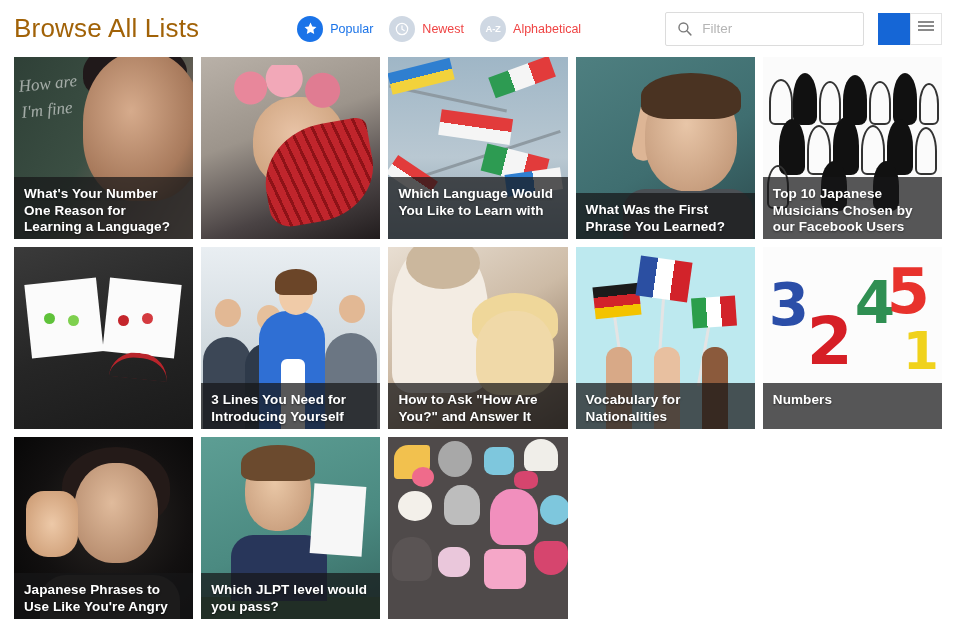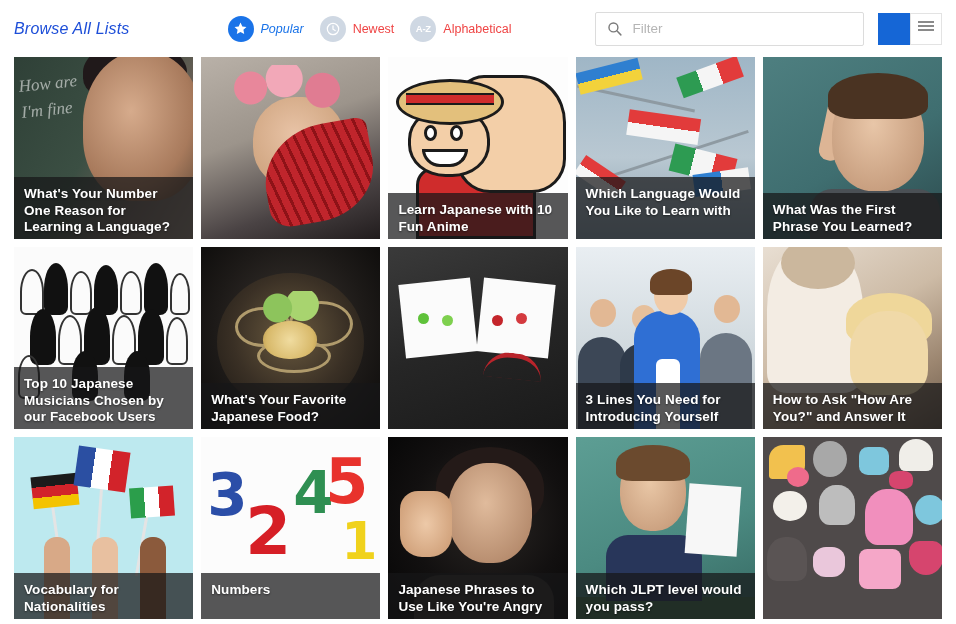--- a/index.html
+++ b/index.html
@@ -12,26 +12,25 @@
 
   
   .header {
     height: 57px;
     display: flex;
     align-items: center;
     padding: 0 14px;
     background: #ffffff;
   }
   .page-title {
-    font-size: 16px;
+    font-size: 26px;
     font-weight: 400;
-    color: #1d4ed8;
+    color: #a16207;
     letter-spacing: .2px;
     white-space: nowrap;
-    font-style: italic;
   }
   .sorts {
     display: flex;
     align-items: center;
     margin-left: 98px;
     gap: 10px;
   }
   .sort {
     display: flex;
     align-items: center;
@@ -43,21 +42,21 @@
     width: 26px; height: 26px;
     border-radius: 50%;
     display: flex;
     align-items: center;
     justify-content: center;
     flex: 0 0 26px;
   }
   .sort-icon.active { background: #1a73e8; }
   .sort-icon.inactive { background: #cfd8e3; }
   .sort-label { font-size: 12.5px; color: #ef4444; white-space: nowrap; }
-  .sort-label.active { color: #1a73e8; font-style: italic; }
+  .sort-label.active { color: #1a73e8; }
   .az-text {
     font-size: 9.5px;
     font-weight: 700;
     color: #ffffff;
     letter-spacing: -0.3px;
   }
 
   .filter-wrap {
     margin-left: 78px;
     position: relative;
@@ -334,35 +333,20 @@
   <div class="card">
     <div class="thumb">
       <div class="img t2">
         <div class="skin"></div>
           <div class="flowers"></div>
           <div class="fan"></div>
       </div>
     </div>
   </div>
 
-  <div class="card">
-    <div class="thumb">
-      <div class="img t3">
-        <div class="body"></div>
-          <div class="fist"></div>
-          <div class="head"></div>
-        <div class="eye l"></div>
-          <div class="eye r"></div>
-          <div class="mouth"></div>
-        <div class="hat"></div>
-          <div class="hatband"></div>
-      </div>
-    </div>
-    <div class="caption cap-h2">Learn Japanese with 10 Fun Anime</div>
-  </div>
 
   <div class="card">
     <div class="thumb">
       <div class="img t5">
         <div class="pole" style="left:0;top:40px;width:120px;transform:rotate(12deg);"></div>
         <div class="f" style="left:2px;top:16px;background:linear-gradient(#2f7fd0 50%,#f2d23b 50%);transform:rotate(-14deg);"></div>
         <div class="pole" style="left:26px;top:96px;width:150px;transform:rotate(-18deg);"></div>
         <div class="f" style="left:52px;top:52px;background:linear-gradient(#e23b3b 50%,#f5f5f5 50%);transform:rotate(8deg);width:72px;height:26px;"></div>
         <div class="f" style="left:104px;top:20px;background:linear-gradient(90deg,#2d9b52 33%,#f5f5f5 33% 66%,#e23b3b 66%);transform:rotate(-20deg);"></div>
         <div class="f" style="left:96px;top:86px;background:linear-gradient(90deg,#2d9b52 33%,#f5f5f5 33% 66%,#e23b3b 66%);transform:rotate(14deg);height:28px;"></div>
@@ -402,33 +386,20 @@
         <div class="p" style="left:124px;top:62px; width:26px;height:56px;"></div>
         <div class="o" style="left:152px;top:70px; width:22px;height:48px;"></div>
         <div class="o" style="left:4px;  top:108px;width:22px;height:44px;"></div>
         <div class="p" style="left:58px; top:104px;width:26px;height:50px;"></div>
         <div class="p" style="left:110px;top:104px;width:26px;height:50px;"></div>
       </div>
     </div>
     <div class="caption cap-h1">Top 10 Japanese Musicians Chosen by our Facebook Users</div>
   </div>
 
-  <div class="card">
-    <div class="thumb">
-      <div class="img t7">
-        <div class="bowl"></div>
-        <div class="noodle" style="left:34px;top:60px;width:56px;height:40px;"></div>
-        <div class="noodle" style="left:88px;top:54px;width:64px;height:46px;"></div>
-        <div class="noodle" style="left:56px;top:92px;width:74px;height:34px;"></div>
-        <div class="tempura"></div>
-        <div class="greens"></div>
-      </div>
-    </div>
-    <div class="caption cap-h2">What's Your Favorite Japanese Food?</div>
-  </div>
 
   <div class="card">
     <div class="thumb">
       <div class="img t8">
         <div class="paper l"></div>
         <div class="paper r"></div>
         <div class="dot" style="left:30px;top:66px;background:#5fc23a;"></div>
         <div class="dot" style="left:54px;top:68px;background:#7ed04e;"></div>
         <div class="dot" style="left:104px;top:68px;background:#c4252b;"></div>
         <div class="dot" style="left:128px;top:66px;background:#d43a3f;"></div>

